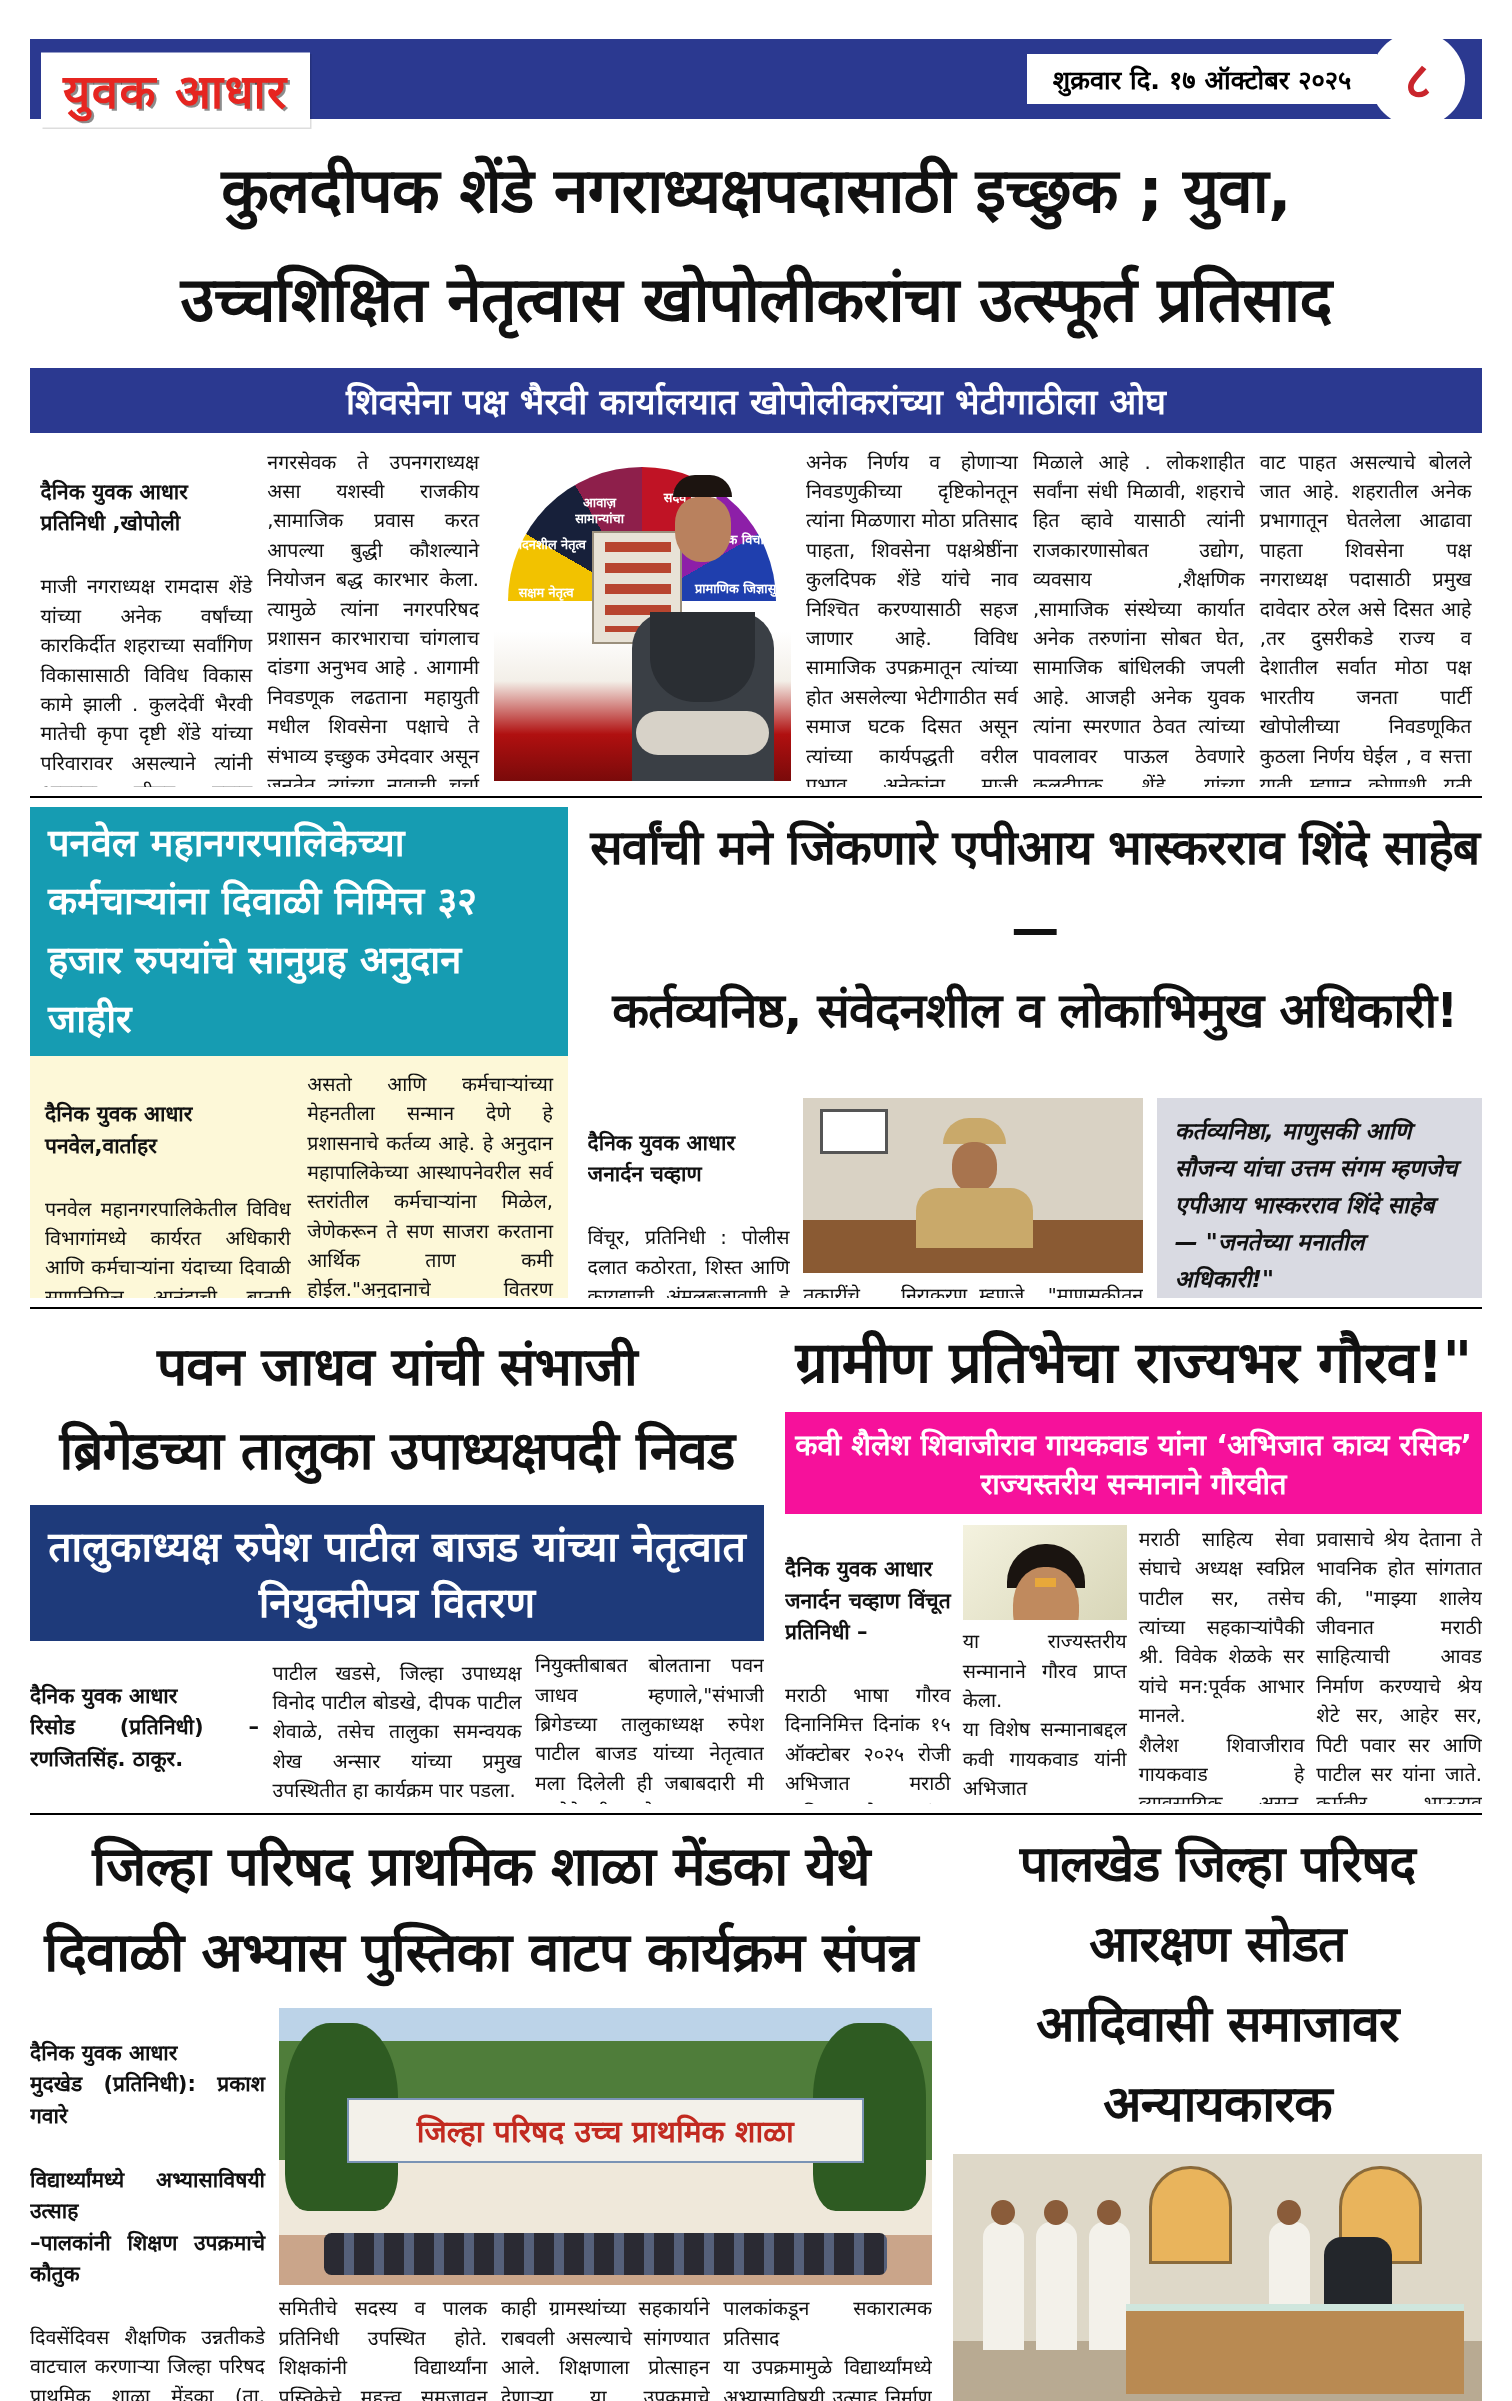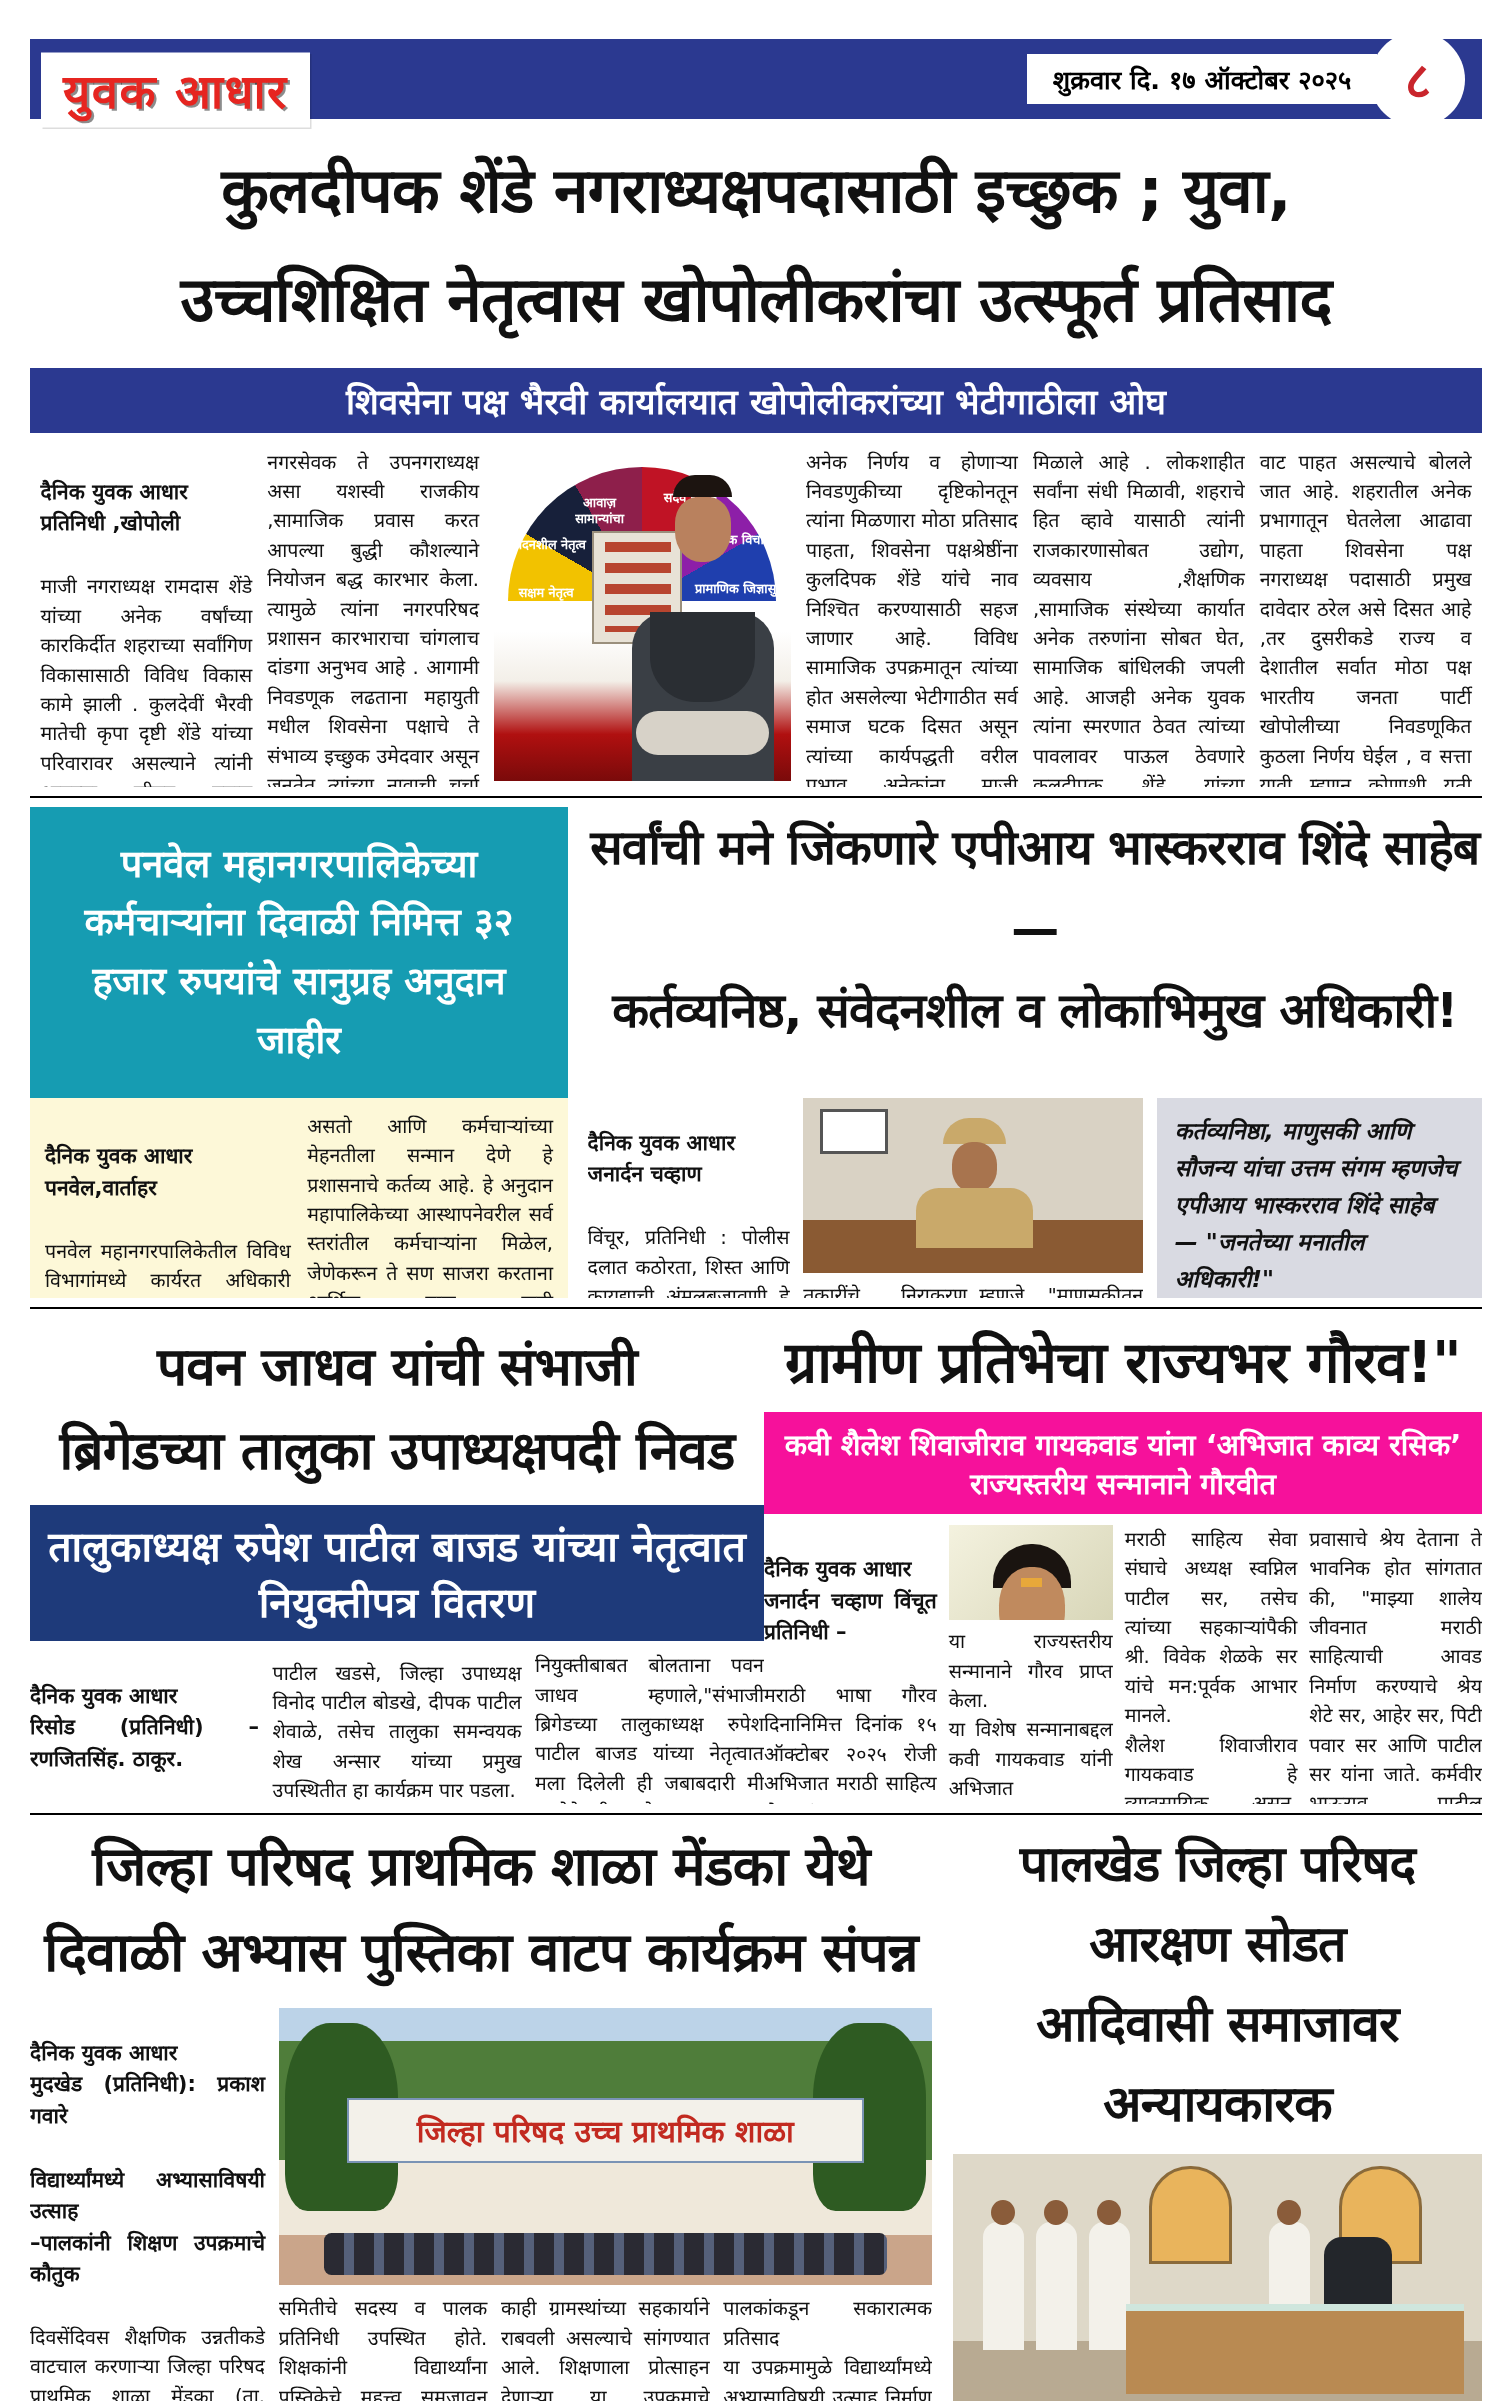--- a/index.html
+++ b/index.html
@@ -37,39 +37,39 @@
   .man .head{width:56px;height:65px;background:#b9815e;border-radius:40% 40% 46% 46%;margin:0 auto;}
   .man .hair{width:59px;height:22.6px;background:#1c1410;border-radius:30px 30px 0 0;margin:-69px auto 0;}
   .man .torso{width:142px;height:173px;background:#3a3f45;border-radius:36px 36px 0 0;margin:50px auto 0;position:relative;}
   .man .torso:before{content:"";position:absolute;left:18px;top:0;width:105px;height:90px;background:#2a2e33;border-radius:0 0 45px 45px;}
   .man .arms{position:absolute;bottom:30px;left:4.5px;width:133px;height:44px;background:#d7d2c8;border-radius:22.6px;}
   
   .hrule{border:none;border-top:2.3px solid #000;margin:9px 0;}
   
   .row2{display:flex;gap:19.6px;height:491px;overflow:hidden;}
   .panvel{flex:0 0 538px;display:flex;flex-direction:column;}
-  .panvel-header{background:var(--teal);color:#fff;font-weight:800;font-size:38px;line-height:1.55;text-align:center;padding:28px 18px;}
+  .panvel-header{background:var(--teal);color:#fff;font-weight:800;font-size:38px;line-height:1.55;padding:7px 18px;}
   .panvel-body{background:var(--cream);flex:1;display:flex;gap:16.6px;padding:13.6px 15px;overflow:hidden;}
   .shinde{flex:1;display:flex;flex-direction:column;gap:35px;}
   .shinde-headline{font-size:48px;font-weight:800;text-align:center;line-height:1.7;letter-spacing:-0.8px;}
   .shinde-body{display:flex;gap:13.6px;margin-top:12px;flex:1;overflow:hidden;}
   .shinde-c1{flex:0 0 202px;}
   .shinde-mid{flex:0 0 340px;display:flex;flex-direction:column;gap:7.5px;}
   .photo{position:relative;overflow:hidden;}
   .photo-police{height:175px;background:linear-gradient(#d9d2c4 70%,#8a5a33 70% 100%);}
   .photo-police .cap{position:absolute;left:140px;top:19.6px;width:63px;height:25.6px;background:#c9a96a;border-radius:30px 30px 0 0;}
   .photo-police .face{position:absolute;left:149px;top:44px;width:45px;height:50px;background:#a8744e;border-radius:45%;}
   .photo-police .shirt{position:absolute;left:113px;top:90px;width:117px;height:60px;background:#c9a96a;border-radius:22.6px 22.6px 0 0;}
   .photo-police .frame{position:absolute;left:16.6px;top:10.5px;width:68px;height:45px;background:#fff;border:3px solid #555;}
   .mini-cols{display:flex;gap:12px;flex:1;overflow:hidden;}
   .mini{flex:1;font-size:19.6px;line-height:1.5;text-align:justify;white-space:pre-line;}
   .shinde-right{flex:1;display:flex;flex-direction:column;gap:10.5px;overflow:hidden;}
   .quote-box{background:var(--qgray);font-size:23px;font-weight:700;font-style:italic;line-height:1.6;padding:15px 18px;white-space:pre-line;}
   
-  .row3{display:flex;height:479px;overflow:hidden;margin-top:16px;}
+  .row3{display:flex;gap:21px;height:479px;overflow:hidden;margin-top:16px;}
   .jadhav{flex:0 0 734px;display:flex;flex-direction:column;}
   .jadhav-headline{font-size:53px;font-weight:800;text-align:center;line-height:1.6;letter-spacing:-0.8px;}
   .jadhav-banner{background:var(--navy);color:#fff;font-size:41px;font-weight:700;text-align:center;padding:12px 6px;margin-top:10.5px;}
   .jadhav-body{display:flex;gap:13.6px;margin-top:10.5px;flex:1;overflow:hidden;}
   .jadhav-c{flex:1;}
   .jadhav-mid{flex:0 0 249px;display:flex;flex-direction:column;gap:7.5px;}
   .photo-group{height:114px;background:linear-gradient(#cfc4b4 78%,#9c9484 78% 100%);}
   .gaikwad{flex:1;display:flex;flex-direction:column;}
   .gaikwad-headline{font-size:57px;font-weight:800;text-align:center;line-height:1.3;letter-spacing:-0.8px;}
   .gaikwad-banner{background:var(--magenta);color:#fff;font-size:29px;font-weight:700;text-align:center;padding:12px 7.5px;margin-top:13.6px;}

